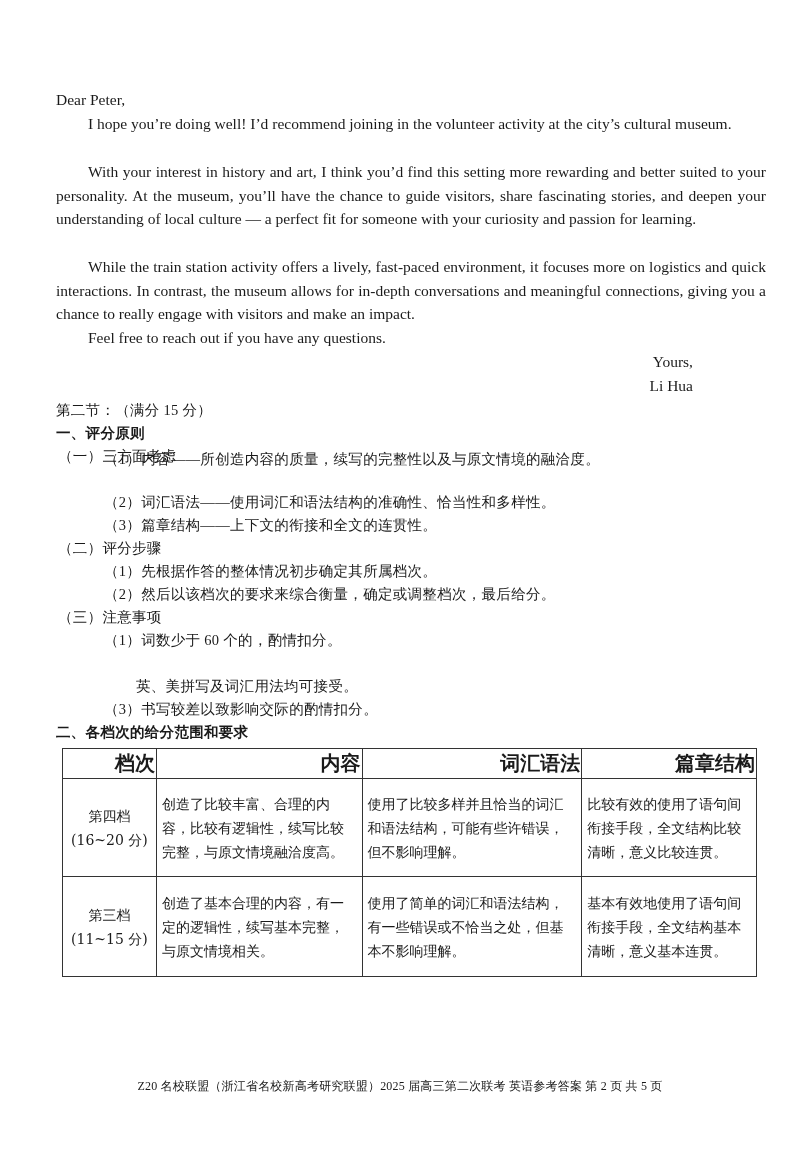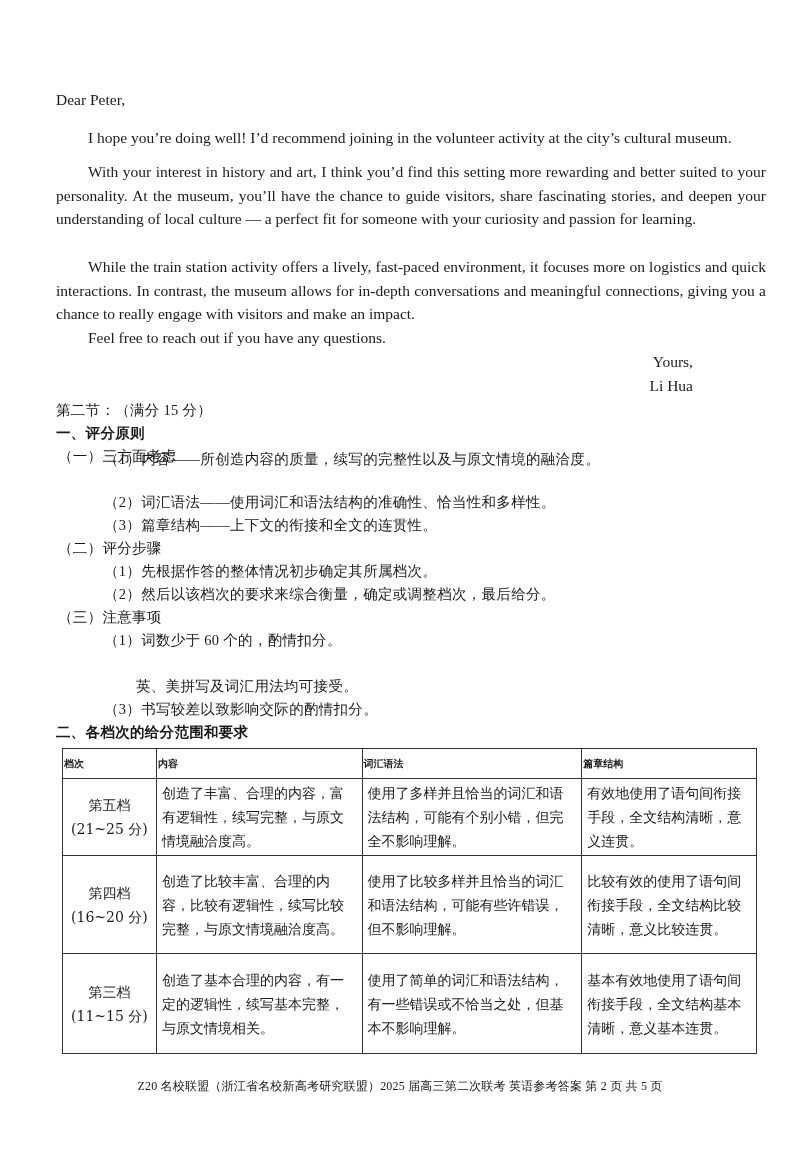--- a/index.html
+++ b/index.html
@@ -9,33 +9,33 @@
   .en { font-family: "Liberation Serif", serif; font-size: 15.5px; line-height: 23.5px; }
   .para { position: absolute; left: 56px; width: 710px; text-align: justify; text-align-last: left; }
   .indent { text-indent: 32px; }
   .line { position: absolute; white-space: nowrap; }
   .cn { font-family: Liberation Serif, serif; font-size: 14.5px; line-height: 22px; letter-spacing: 0.3px; }
   .bold { font-weight: bold; }
   .right { position: absolute; right: 35px; text-align: right; }
   table.rubric { position: absolute; left: 62px; top: 748px; width: 695px; border-collapse: collapse;
                  font-family: "DejaVu Serif", "Liberation Serif", serif; font-size: 14px; }
   table.rubric th, table.rubric td { border: 1.4px solid #333; vertical-align: middle; }
-  table.rubric th { height: 27px; font-weight: bold; text-align: left; font-size: 10px; font-family: Liberation Mono, monospace; }
+  table.rubric th { height: 27px; font-weight: bold; text-align: right; font-size: 20px; font-family: Liberation Mono, monospace; }
   table.rubric td { padding: 2px 5px; line-height: 24px; }
   table.rubric td.level { text-align: center; }
   .footer { position: absolute; left: 0; width: 800px; top: 1078px; text-align: center;
             font-family: Liberation Serif, serif; font-size: 12px; letter-spacing: 0.2px; }
 </style>
 </head>
 <body>
 
 <div class="page">
 
   <div class="line en" style="left:56px; top:88px;">Dear Peter,</div>
-  <div class="para en indent" style="top:126px;">I hope you’re doing well! I’d recommend joining in the volunteer activity at the city’s cultural museum.</div>
+  <div class="para en indent" style="top:112px;">I hope you’re doing well! I’d recommend joining in the volunteer activity at the city’s cultural museum.</div>
   <div class="para en indent" style="top:160px;">With your interest in history and art, I think you’d find this setting more rewarding and better suited to your personality. At the museum, you’ll have the chance to guide visitors, share fascinating stories, and deepen your understanding of local culture — a perfect fit for someone with your curiosity and passion for learning.</div>
   <div class="para en indent" style="top:255px;">While the train station activity offers a lively, fast-paced environment, it focuses more on logistics and quick interactions. In contrast, the museum allows for in-depth conversations and meaningful connections, giving you a chance to really engage with visitors and make an impact.</div>
   <div class="para en indent" style="top:326px;">Feel free to reach out if you have any questions.</div>
   <div class="right en" style="top:350px;">Yours,</div>
   <div class="right en" style="top:374px;">Li Hua</div>
 
   <div class="line cn" style="left:56px; top:399px;">第二节：（满分 15 分）</div>
   <div class="line cn bold" style="left:56px; top:422px;">一、评分原则</div>
 
   <div class="line cn" style="left:58px; top:445px;">（一）三方面考虑</div>
@@ -63,29 +63,20 @@
     </colgroup>
     <thead>
       <tr>
         <th>档次</th>
         <th>内容</th>
         <th>词汇语法</th>
         <th>篇章结构</th>
       </tr>
     </thead>
     <tbody>
-      <tr style="height:77px;">
-        <td class="level">
-          <div>第五档</div>
-          <div>(21~25 分)</div>
-        </td>
-        <td>创造了丰富、合理的内容，富有逻辑性，续写完整，与原文情境融洽度高。</td>
-        <td>使用了多样并且恰当的词汇和语法结构，可能有个别小错，但完全不影响理解。</td>
-        <td>有效地使用了语句间衔接手段，全文结构清晰，意义连贯。</td>
-      </tr>
       <tr style="height:98px;">
         <td class="level">
           <div>第四档</div>
           <div>(16~20 分)</div>
         </td>
         <td>创造了比较丰富、合理的内容，比较有逻辑性，续写比较完整，与原文情境融洽度高。</td>
         <td>使用了比较多样并且恰当的词汇和语法结构，可能有些许错误，但不影响理解。</td>
         <td>比较有效的使用了语句间衔接手段，全文结构比较清晰，意义比较连贯。</td>
       </tr>
       <tr style="height:100px;">

